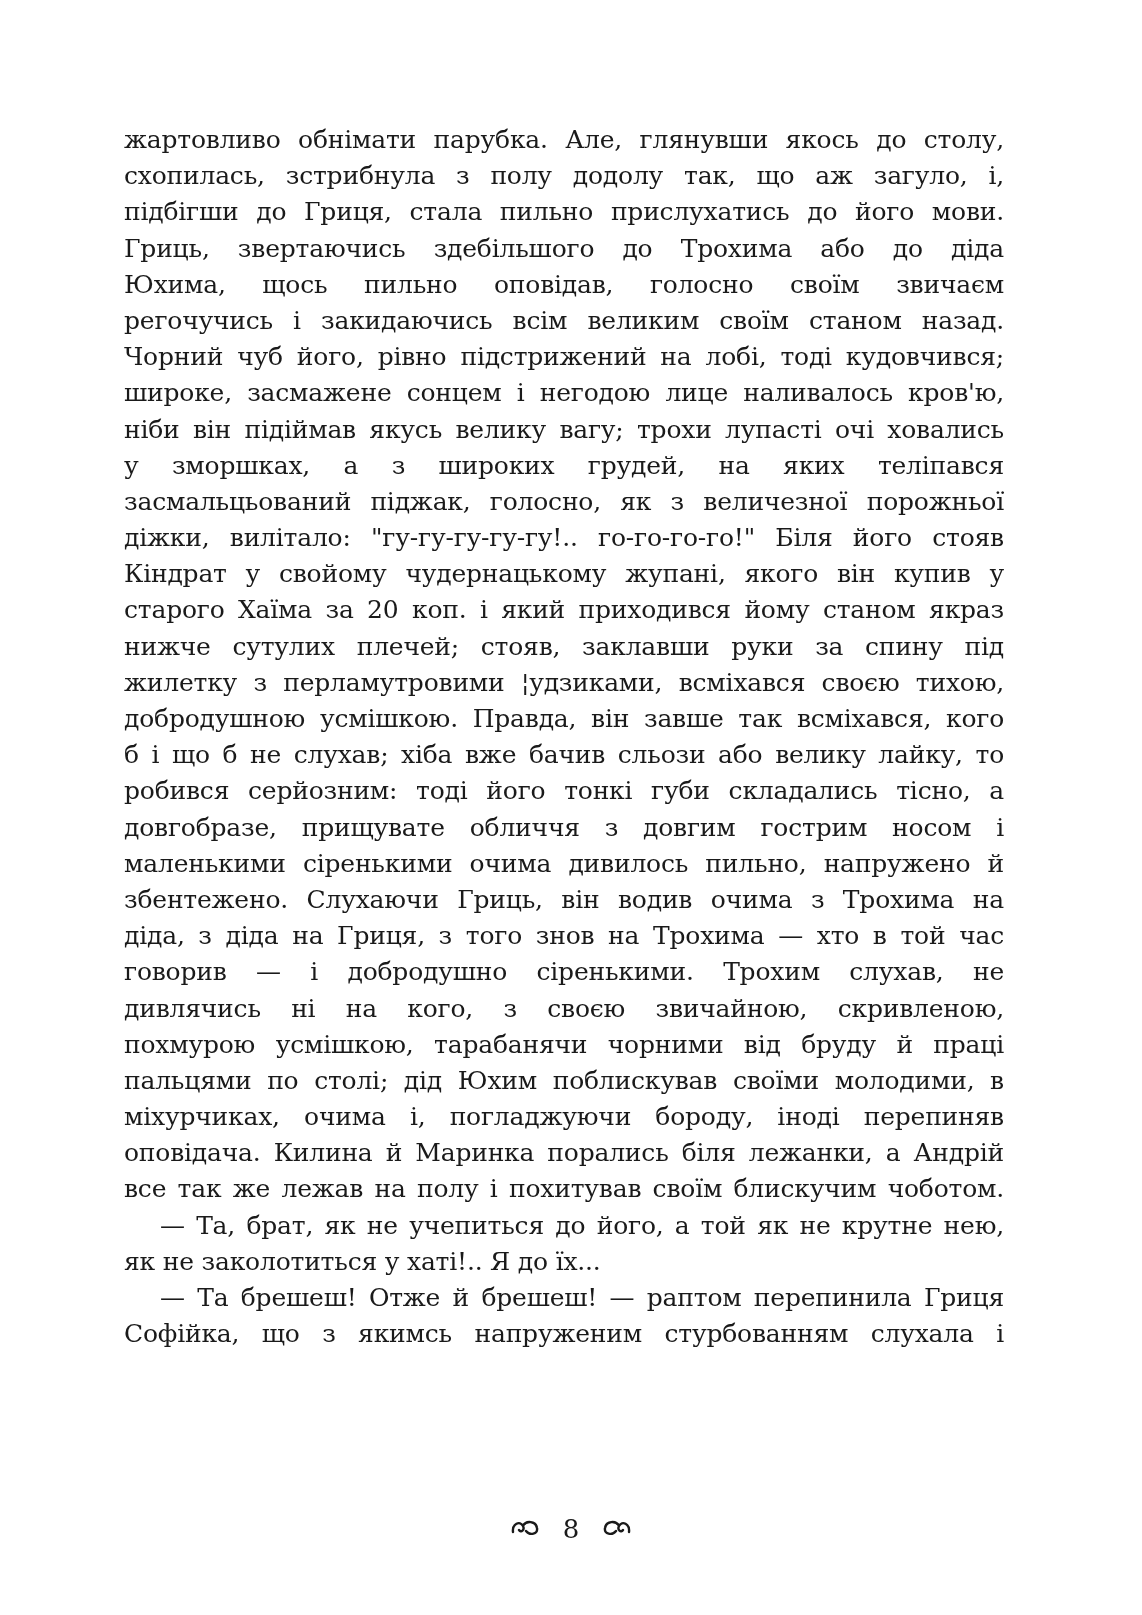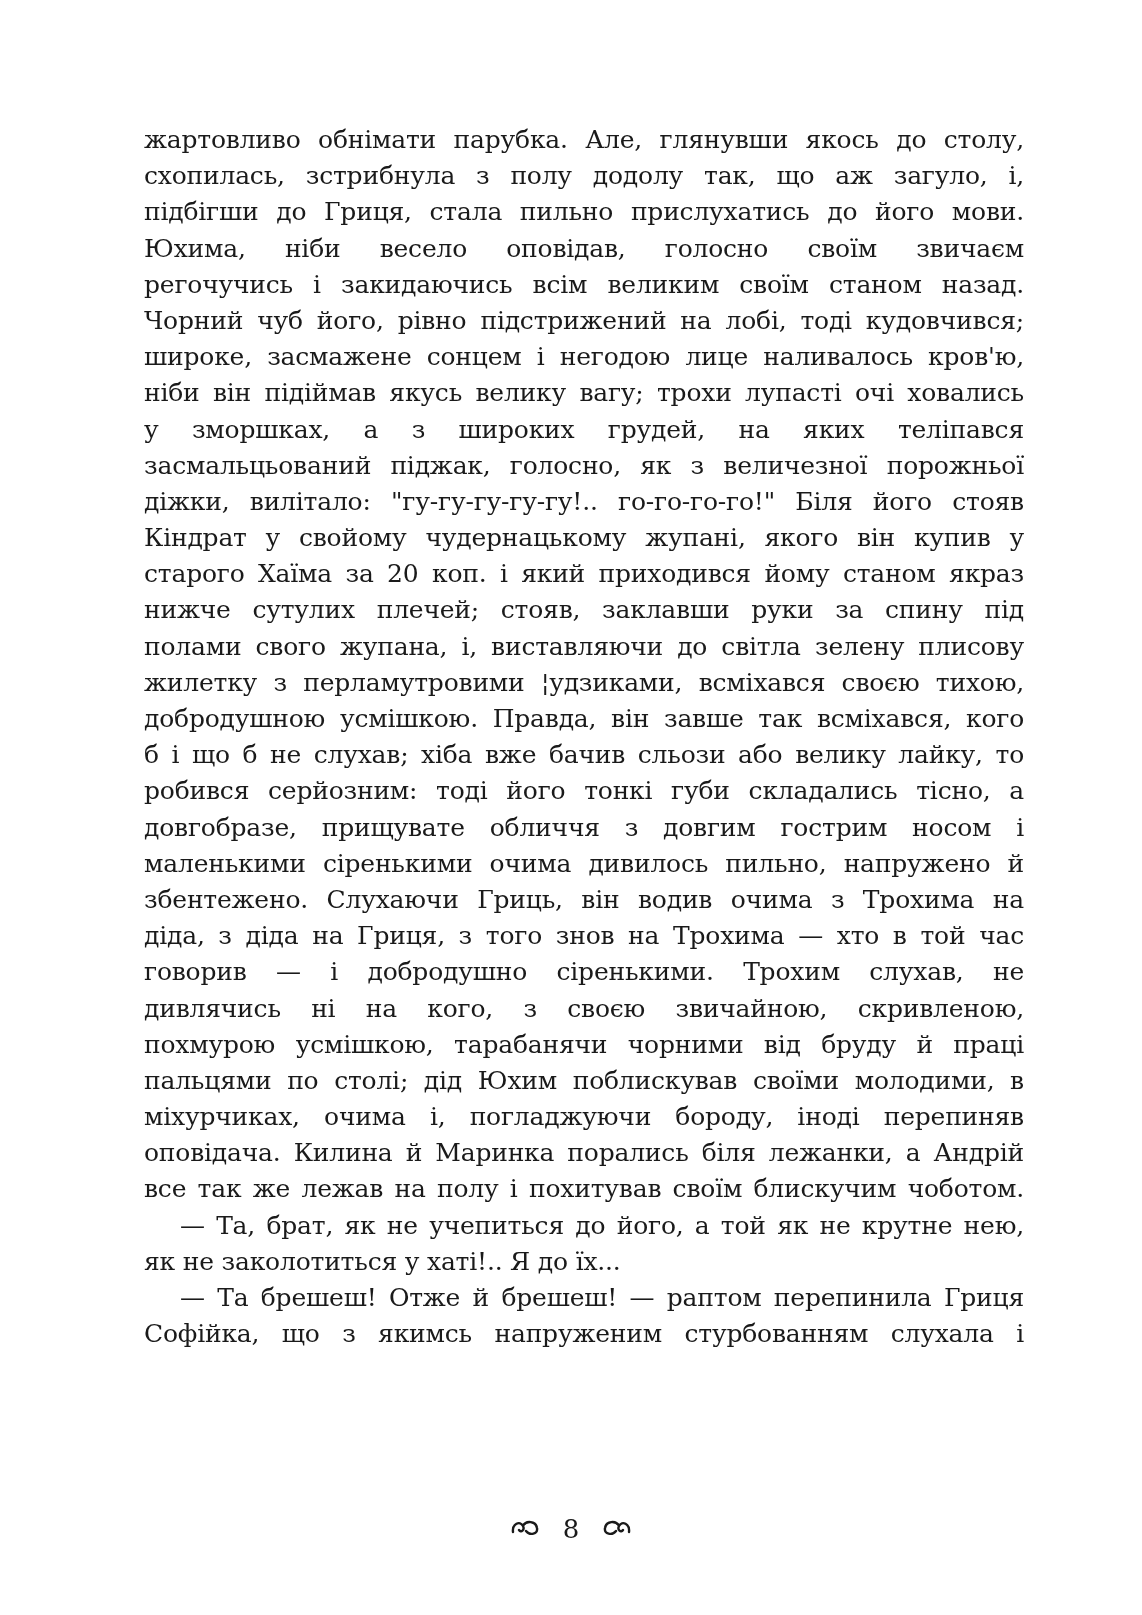--- a/index.html
+++ b/index.html
@@ -23,21 +23,20 @@
     }
     .text-block {
       position: absolute;
       left: 124px;
       top: 122px;
       width: 880px;
       font-family: "DejaVu Serif", "Liberation Serif", serif;
       font-size: 25px;
       line-height: 36.2px;
       color: #1a1a1a;
-      margin-left: 20px;
     }
     .line {
       display: block;
       white-space: nowrap;
       text-align: justify;
       text-align-last: justify;
       height: 36.2px;
       letter-spacing: -0.2px;
     }
     .line.last {
@@ -68,32 +67,32 @@
     }
   </style>
 </head>
 <body>
 
 <div class="page">
   <div class="text-block">
     <span class="line">жартовливо обнімати парубка. Але, глянувши якось до столу,</span>
     <span class="line">схопилась, зстрибнула з полу додолу так, що аж загуло, і,</span>
     <span class="line">підбігши до Гриця, стала пильно прислухатись до його мови.</span>
-    <span class="line">Юхима, ніби весело оповідав, голосно своїм звичаєм</span>
+    <span class="line">Гриць, звертаючись здебільшого до Трохима або до діда</span>
+    <span class="line">Юхима, щось пильно оповідав, голосно своїм звичаєм</span>
     <span class="line">регочучись і закидаючись всім великим своїм станом назад.</span>
     <span class="line">Чорний чуб його, рівно підстрижений на лобі, тоді кудовчився;</span>
     <span class="line">широке, засмажене сонцем і негодою лице наливалось кров'ю,</span>
     <span class="line">ніби він підіймав якусь велику вагу; трохи лупасті очі ховались</span>
     <span class="line">у зморшках, а з широких грудей, на яких теліпався</span>
     <span class="line">засмальцьований піджак, голосно, як з величезної порожньої</span>
     <span class="line">діжки, вилітало: "гу-гу-гу-гу-гу!.. го-го-го-го!" Біля його стояв</span>
     <span class="line">Кіндрат у свойому чудернацькому жупані, якого він купив у</span>
     <span class="line">старого Хаїма за 20 коп. і який приходився йому станом якраз</span>
     <span class="line">нижче сутулих плечей; стояв, заклавши руки за спину під</span>
-    <span class="line">полами свого жупана, і, виставляючи до світла зелену плисову</span>
     <span class="line">жилетку з перламутровими ¦удзиками, всміхався своєю тихою,</span>
     <span class="line">добродушною усмішкою. Правда, він завше так всміхався, кого</span>
     <span class="line">б і що б не слухав; хіба вже бачив сльози або велику лайку, то</span>
     <span class="line">робився серйозним: тоді його тонкі губи складались тісно, а</span>
     <span class="line">довгобразе, прищувате обличчя з довгим гострим носом і</span>
     <span class="line">маленькими сіренькими очима дивилось пильно, напружено й</span>
     <span class="line">збентежено. Слухаючи Гриць, він водив очима з Трохима на</span>
     <span class="line">діда, з діда на Гриця, з того знов на Трохима — хто в той час</span>
     <span class="line">говорив — і добродушно сіренькими. Трохим слухав, не</span>
     <span class="line">дивлячись ні на кого, з своєю звичайною, скривленою,</span>

